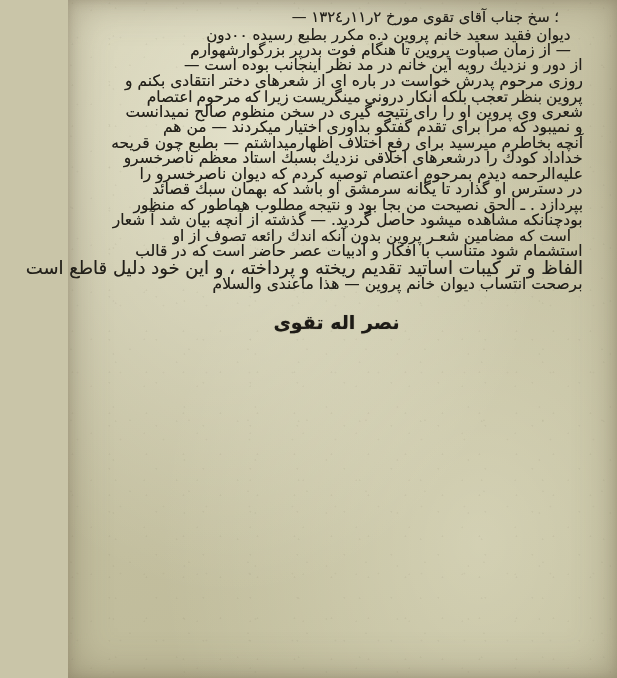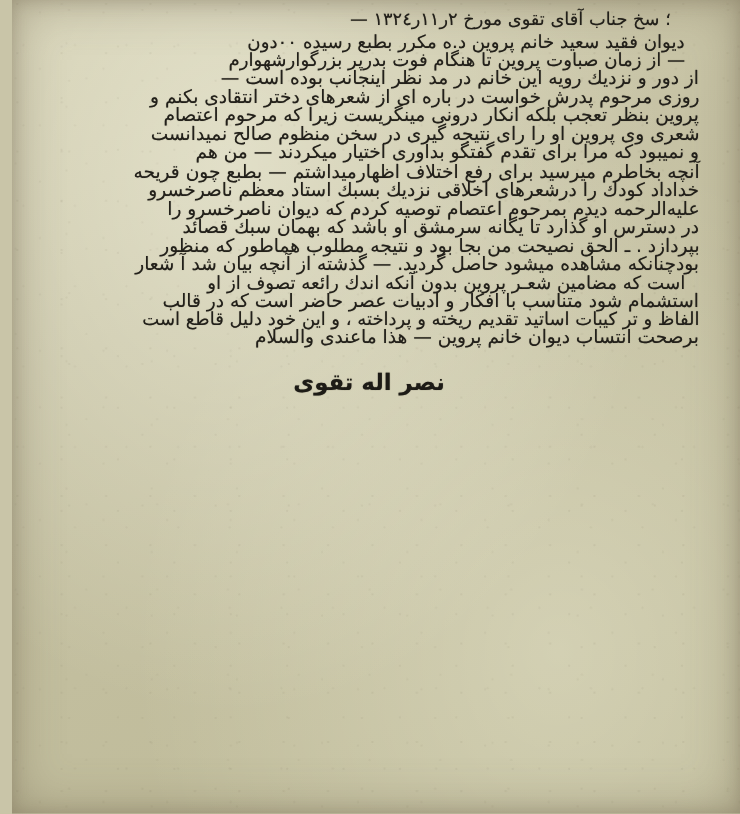--- a/index.html
+++ b/index.html
@@ -9,21 +9,21 @@
   }
   body {
     width: 617px;
     height: 678px;
     overflow: hidden;
     font-family: "DejaVu Sans", sans-serif;
   }
 
   #page {
     position: relative;
-    width: 607px;
+    width: 549px;
     height: 678px;
     background:
       radial-gradient(ellipse at 30% 20%, rgba(255,255,240,0.45), rgba(0,0,0,0) 60%),
       radial-gradient(ellipse at 75% 80%, rgba(255,255,235,0.30), rgba(0,0,0,0) 55%),
       linear-gradient(160deg, #cfcbad 0%, #c6c2a4 35%, #c2be9e 65%, #bdb997 100%);
     box-sizing: border-box;
     padding: 10px 34px 10px 30px;
   }
 
   
@@ -101,32 +101,32 @@
 <body>
 
 <div id="page">
 
   <div id="text-body">
     <span class="line first" style="font-size: 14.83px;">؛ سخ جناب آقای تقوی مورخ ۲ر۱۱ر۱۳۲٤ —</span>
     <span class="line indent-sm" style="font-size: 15.16px;">دیوان فقید سعید خانم پروین د.ه مکرر بطبع رسیده ۰۰دون</span>
     <span class="line indent-sm" style="font-size: 15.16px;">— از زمان صباوت پروین تا هنگام فوت بدرپر بزرگوارشهوارم</span>
     <span class="line" style="font-size: 15.5px;">از دور و نزدیك رویه این خانم در مد نظر اینجانب بوده است —</span>
     <span class="line" style="font-size: 15.5px;">روزی مرحوم پدرش خواست در باره ای از شعرهای دختر انتقادی بکنم و</span>
-    <span class="line" style="font-size: 15.5px;">پروین بنظر تعجب بلکه انکار درونی مینگریست زیرا که مرحوم اعتصام</span>
+    <span class="line" style="font-size: 15.5px; font-family: Liberation Serif, serif;">پروین بنظر تعجب بلکه انکار درونی مینگریست زیرا که مرحوم اعتصام</span>
     <span class="line" style="font-size: 15.5px;">شعری وی پروین او را رای نتیجه گیری در سخن منظوم صالح نمیدانست</span>
     <span class="line" style="font-size: 15.5px;">و نمیبود که مرا برای تقدم گفتگو بداوری اختیار میکردند — من هم</span>
     <span class="line" style="font-size: 15.5px;">آنچه بخاطرم میرسید برای رفع اختلاف اظهارمیداشتم — بطبع چون قریحه</span>
     <span class="line" style="font-size: 15.5px;">خداداد کودك را درشعرهای اخلاقی نزدیك بسبك استاد معظم ناصرخسرو</span>
     <span class="line" style="font-size: 15.5px;">علیه‌الرحمه دیدم بمرحوم اعتصام توصیه کردم که دیوان ناصرخسرو را</span>
     <span class="line" style="font-size: 15.5px;">در دسترس او گذارد تا یگانه سرمشق او باشد که بهمان سبك قصائد</span>
     <span class="line" style="font-size: 15.5px;">بپردازد . ـ الحق نصیحت من بجا بود و نتیجه مطلوب هماطور که منظور</span>
     <span class="line" style="font-size: 15.5px;">بودچنانکه مشاهده میشود حاصل گردید. — گذشته از آنچه بیان شد آ شعار</span>
     <span class="line indent-sm" style="font-size: 15.16px;">است که مضامین شعـر پروین بدون آنکه اندك رائعه تصوف از او</span>
     <span class="line" style="font-size: 15.5px;">استشمام شود متناسب با افکار و ادبیات عصر حاضر است که در قالب</span>
-    <span class="line" style="font-size: 15px;">الفاظ و تر کیبات اساتید تقدیم ریخته و پرداخته ، و این خود دلیل قاطع است</span>
+    <span class="line" style="font-size: 18px;">الفاظ و تر کیبات اساتید تقدیم ریخته و پرداخته ، و این خود دلیل قاطع است</span>
     <span class="line" style="font-size: 15.5px;">برصحت انتساب دیوان خانم پروین — هذا ماعندی والسلام</span>
   </div>
 
   <div id="signature">نصر اله تقوی</div>
 
   <div id="grain"></div>
   <div id="vignette"></div>
 </div>
 
 </body></html>

